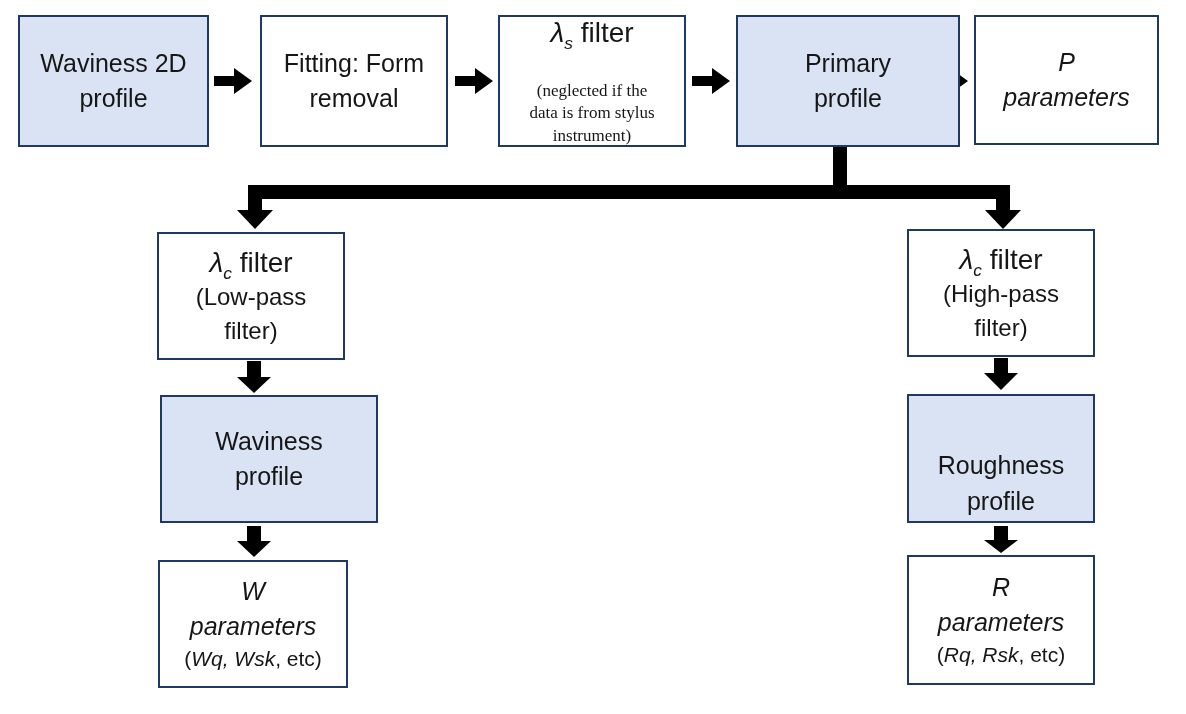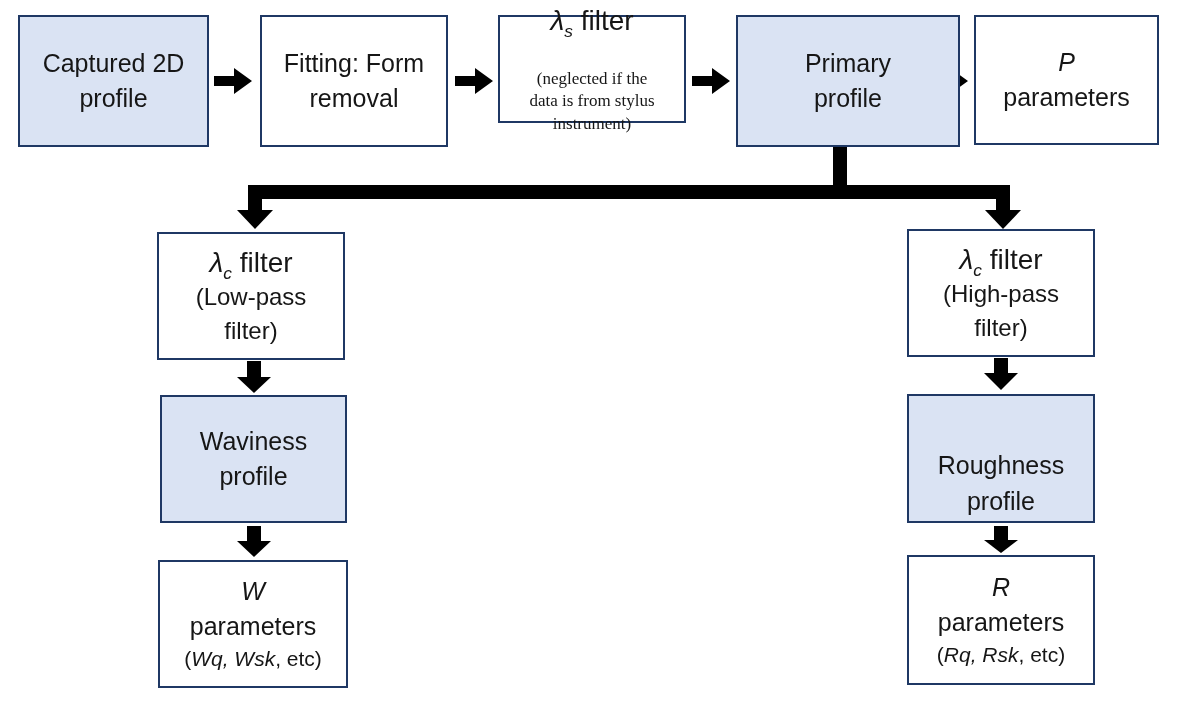--- a/index.html
+++ b/index.html
@@ -62,21 +62,21 @@
     white-space: pre-line;
     margin-top: 3px;
     font-family: Liberation Serif, serif;
   }
   .note-md {
     font-size: 24px;
     line-height: 1.4;
     white-space: pre-line;
   }
   .p-letter { font-size: 25px; font-style: italic; line-height: 1.4; }
-  .p-word   { font-size: 25px; line-height: 1.4; }
+  .p-word   { font-size: 25px; line-height: 1.4; font-style: italic; }
   .p-paren  { font-size: 21px; line-height: 1.45; }
   .p-paren .it { font-style: italic; }
 </style>
 </head>
 <body>
 
 <div class="canvas">
 
   <svg class="connector-layer" viewBox="0 0 1186 714">
 
@@ -97,30 +97,30 @@
     <rect x="247" y="526" width="14" height="16"></rect>
     <polygon points="237,541 271,541 254,557"></polygon>
 
     <rect x="994" y="358" width="14" height="16"></rect>
     <polygon points="984,373 1018,373 1001,390"></polygon>
     <rect x="994" y="526" width="14" height="15"></rect>
     <polygon points="984,540 1018,540 1001,553"></polygon>
   </svg>
 
   <div class="node hl" style="left:18px; top:15px; width:191px; height:132px;">
-    <div class="t-main">Captured 2D
+    <div class="t-main">Waviness 2D
 profile</div>
   </div>
 
   <div class="node" style="left:260px; top:15px; width:188px; height:132px;">
     <div class="t-main">Fitting: Form
 removal</div>
   </div>
 
-  <div class="node" style="left:498px; top:15px; width:188px; height:108px;gap:27px;">
+  <div class="node" style="left:498px; top:15px; width:188px; height:132px;gap:27px;">
     <div class="lambda-line"><span class="lambda-glyph">λ</span><sub>s</sub><span> filter</span></div>
     <div class="note-sm">(neglected if the
 data is from stylus
 instrument)</div>
   </div>
 
   <div class="node hl" style="left:736px; top:15px; width:224px; height:132px;">
     <div class="t-main">Primary
 profile</div>
   </div>
@@ -129,21 +129,21 @@
     <div class="p-letter">P</div>
     <div class="p-word">parameters</div>
   </div>
 
   <div class="node" style="left:157px; top:232px; width:188px; height:128px;">
     <div class="lambda-line"><span class="lambda-glyph">λ</span><sub>c</sub><span> filter</span></div>
     <div class="note-md">(Low-pass
 filter)</div>
   </div>
 
-  <div class="node hl" style="left:160px; top:395px; width:187px; height:128px;">
+  <div class="node hl" style="left:160px; top:395px; width:218px; height:128px;">
     <div class="t-main">Waviness
 profile</div>
   </div>
 
   <div class="node" style="left:158px; top:560px; width:190px; height:128px;">
     <div class="p-letter">W</div>
     <div class="p-word">parameters</div>
     <div class="p-paren"><span>(</span><span class="it">Wq, </span><span class="it">Wsk</span><span>, etc)</span></div>
   </div>
 

